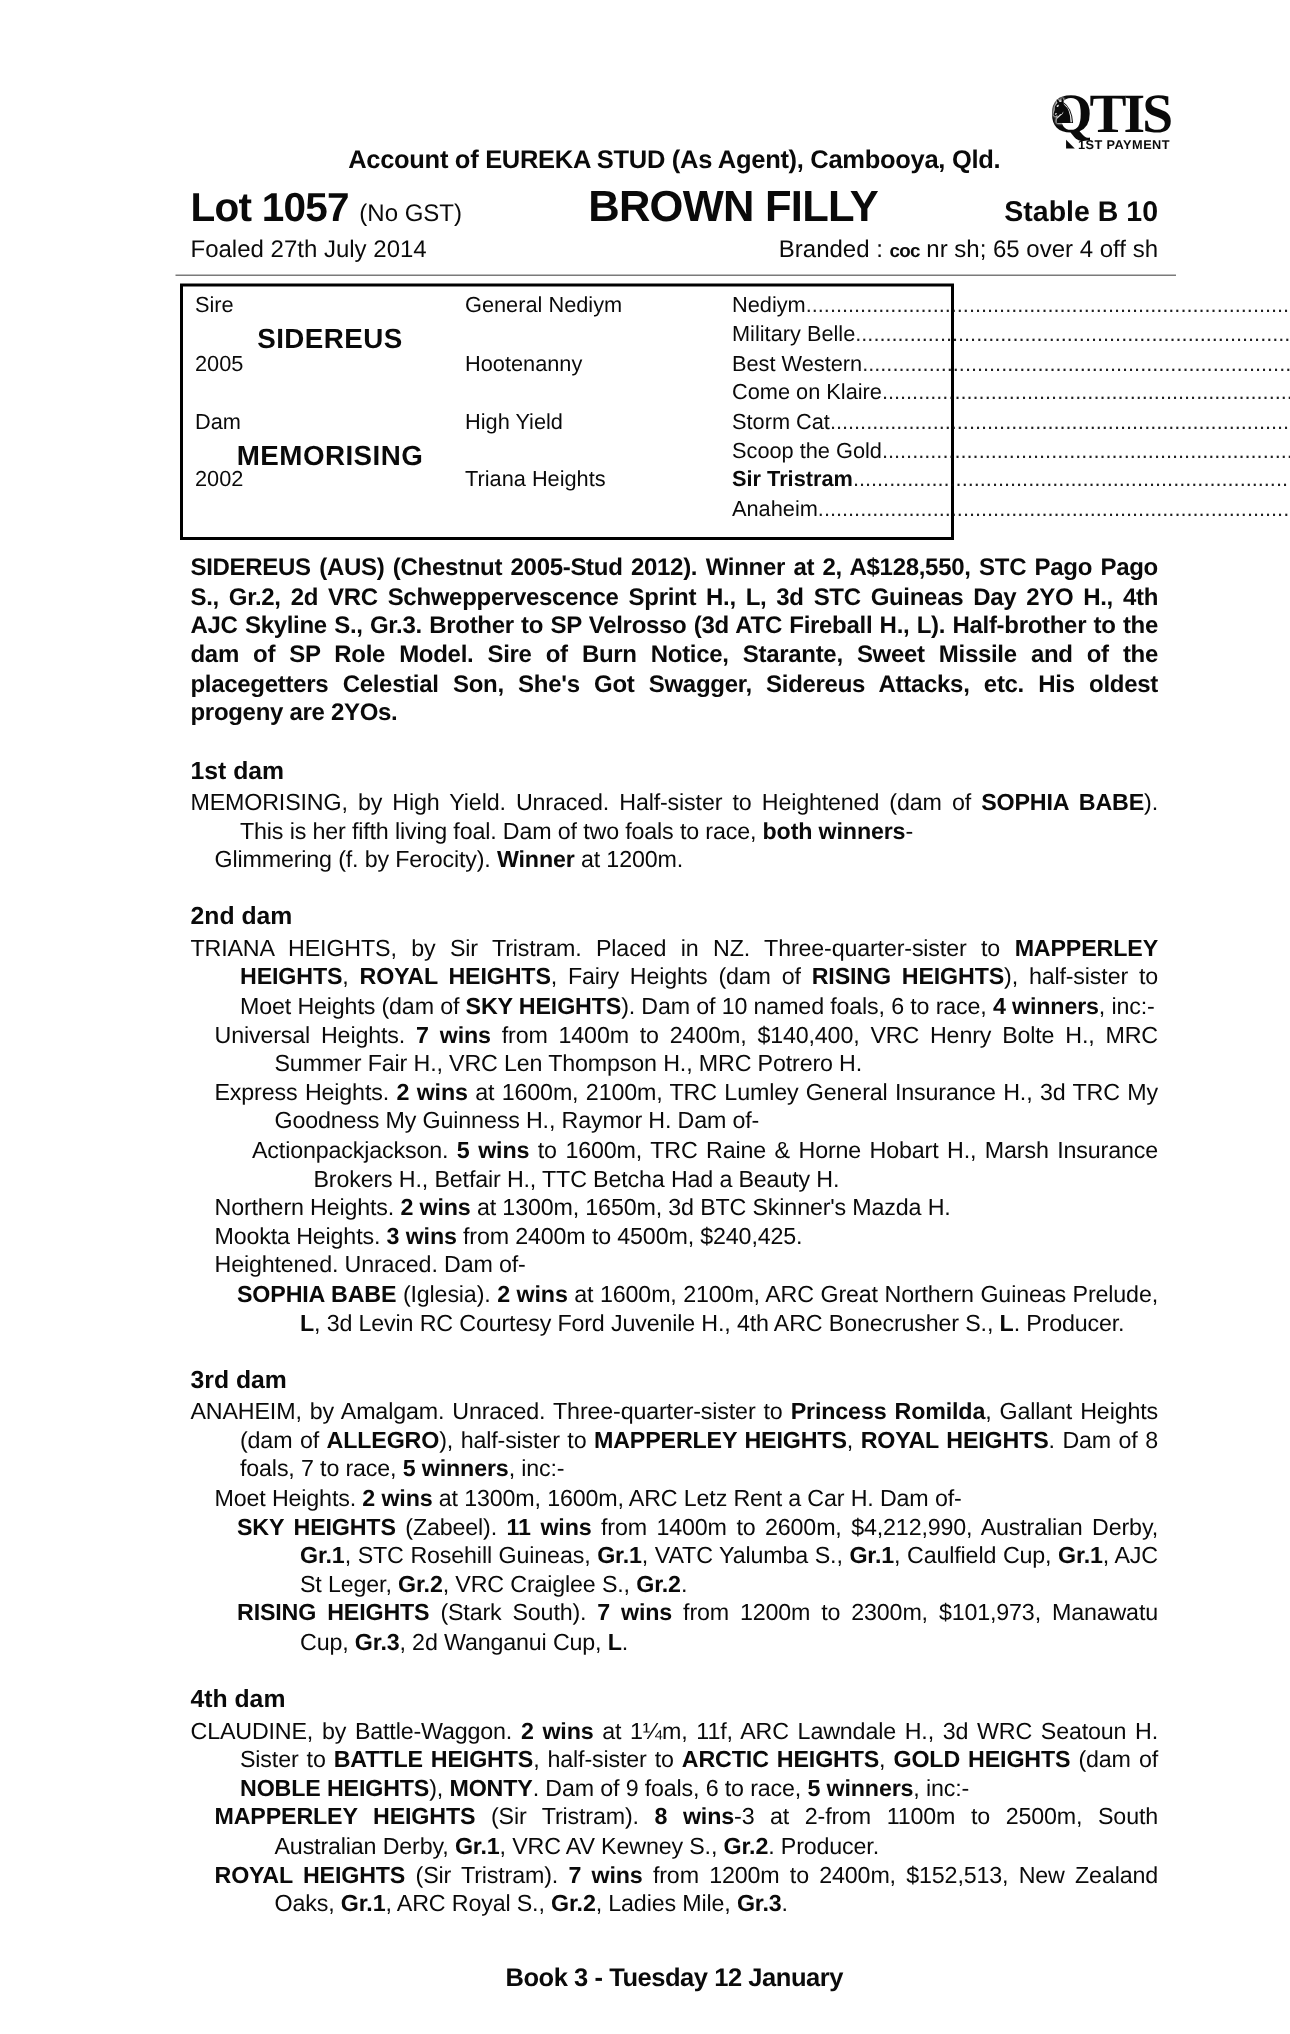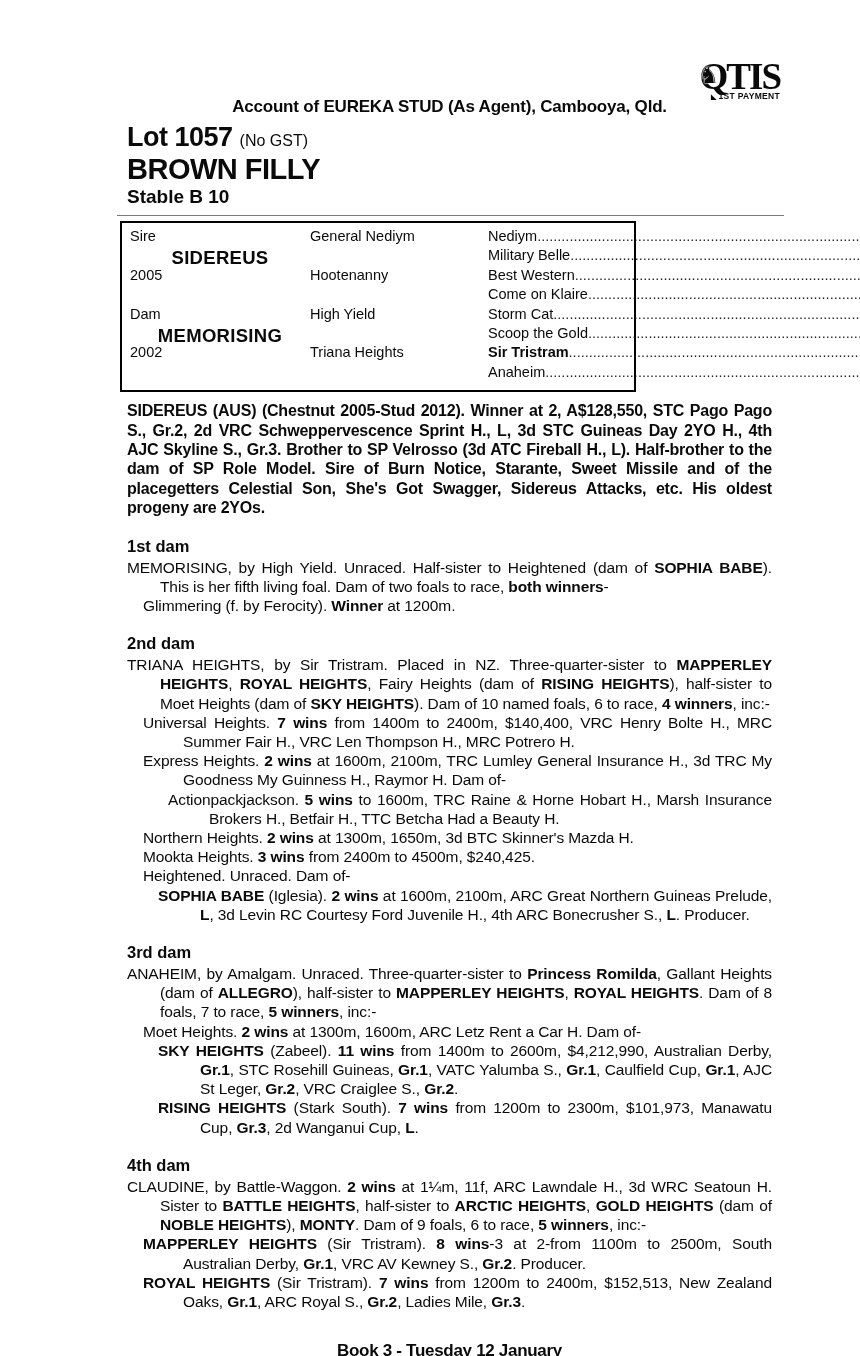--- a/index.html
+++ b/index.html
@@ -14,21 +14,21 @@
   .logo-row{position:relative;display:inline-block;font-family:"Liberation Serif",serif;
     font-weight:bold;font-size:37px;letter-spacing:-2px;}
   .logo-horse{position:absolute;left:-1px;top:6px;font-size:23px;letter-spacing:0;
     font-family:"DejaVu Sans",sans-serif;text-shadow:0 0 2px #fff,0 0 2px #fff,0 0 1px #fff;}
   .logo-sub{font-size:8.5px;font-weight:bold;letter-spacing:0.3px;margin-top:-3px;
     display:flex;align-items:center;justify-content:flex-end;gap:2px;}
   .logo-tri{font-size:7px;}
 
   
   .account{margin-top:97px;text-align:center;font-weight:bold;font-size:17px;letter-spacing:-0.2px;}
-  .lot-row{margin-top:5px;display:flex;align-items:baseline;flex-direction:column;}
+  .lot-row{margin-top:5px;display:flex;align-items:baseline;}
   .lot-left{white-space:nowrap;}
   .lot-label{font-weight:bold;font-size:27px;letter-spacing:-0.5px;}
   .no-gst{font-size:16px;margin-left:7px;}
   .horse-title{flex:1;text-align:center;font-weight:bold;font-size:29px;letter-spacing:-0.5px;}
   .stable{font-weight:bold;font-size:19px;white-space:nowrap;}
   .foaled-row{margin-top:3px;display:flex;justify-content:space-between;font-size:16px;}
   .brand{font-weight:bold;font-size:12.5px;letter-spacing:-0.5px;}
   .rule{border:0;border-top:1.5px solid #7a7a7a;margin:7px -12px 0 -10px;}
 
   
@@ -80,20 +80,24 @@
     </div>
 
     <div class="account">Account of EUREKA STUD (As Agent), Cambooya, Qld.</div>
 
     <div class="lot-row">
       <span class="lot-left"><span class="lot-label">Lot 1057</span><span class="no-gst">(No GST)</span></span>
       <span class="horse-title">BROWN FILLY</span>
       <span class="stable">Stable B 10</span>
     </div>
 
+    <div class="foaled-row">
+      <span>Foaled 27th July 2014</span>
+      <span><span>Branded : </span><span class="brand">coc</span><span> nr sh; 65 over 4 off sh</span></span>
+    </div>
 
     <hr class="rule">
 
     <div class="ped-table">
       <span class="ped-cell col1 r1">Sire</span>
       <span class="ped-cell col1 r2 big-name">SIDEREUS</span>
       <span class="ped-cell col1 r3">2005</span>
       <span class="ped-cell col1 r5">Dam</span>
       <span class="ped-cell col1 r6 big-name">MEMORISING</span>
       <span class="ped-cell col1 r7">2002</span>

